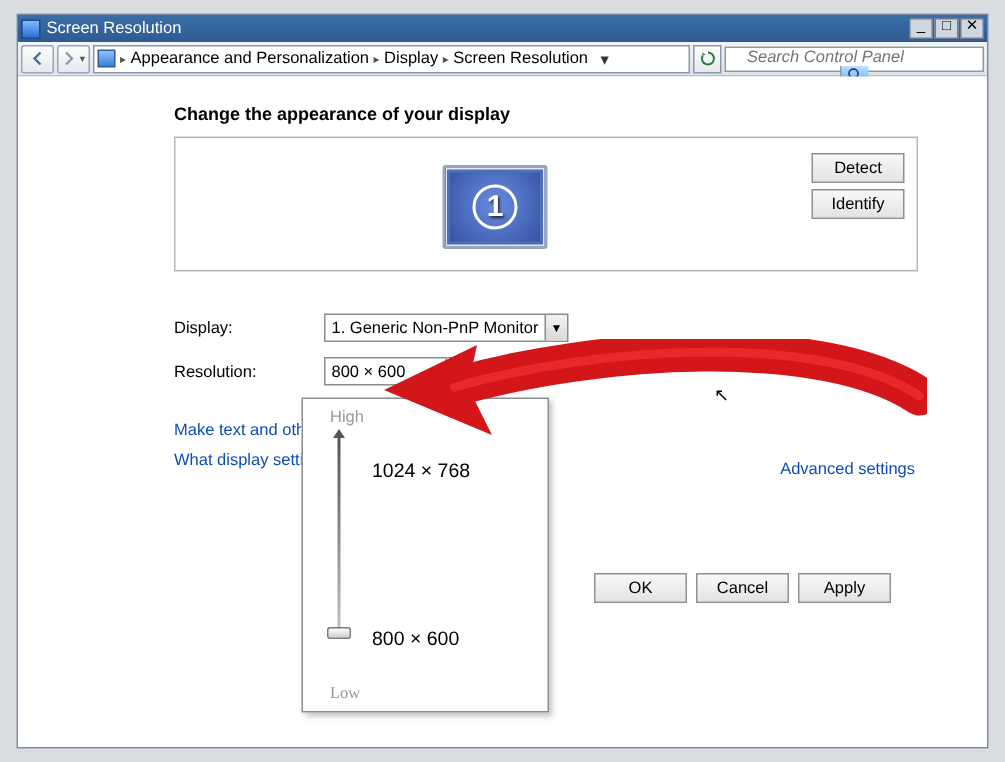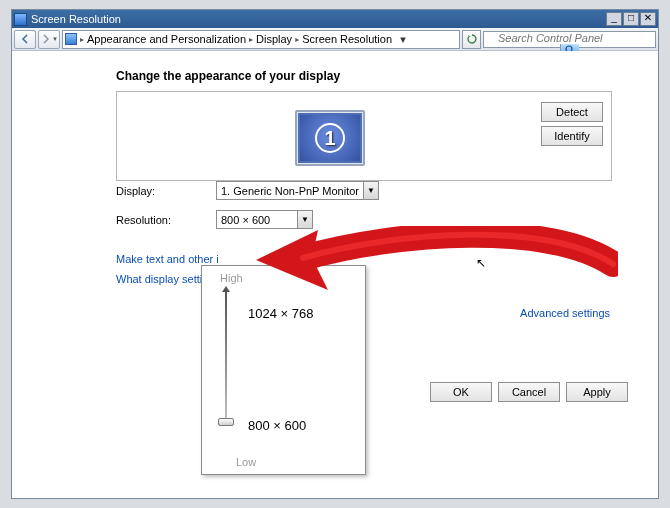--- a/index.html
+++ b/index.html
@@ -23,39 +23,39 @@
   .searchbtn { width: 19px; height: 17px; background: linear-gradient(#bfe0ff,#5fa8ea); border-left: 1px solid #8b98aa; display: flex; align-items: center; justify-content: center; color: #1b4b89; cursor: default; }
   .content { flex: 1; background: #fff; padding: 18px 0 0 0; position: relative; }
   .heading { font-size: 12px; font-weight: bold; margin-left: 104px; margin-bottom: 8px; }
   .monitorbox { margin-left: 104px; width: 496px; height: 90px; border: 1px solid #b7b7b7; background: #fff; position: relative; }
   .monitor { position: absolute; left: 178px; top: 18px; width: 70px; height: 56px; background: #4d6fb3; border: 2px solid #98a5bf; border-radius: 2px; box-shadow: 0 0 0 1px #e3e7ef inset; display: flex; align-items: center; justify-content: center; }
   .monitor-inner { width: 60px; height: 46px; background: radial-gradient(circle at 50% 45%, #6a8de0, #3552a2); display: flex; align-items: center; justify-content: center; }
   .monitor-num { width: 30px; height: 30px; border: 2px solid #fff; border-radius: 50%; color: #fff; font-size: 20px; font-weight: bold; display: flex; align-items: center; justify-content: center; text-shadow: 1px 1px 2px #223; }
   .sidebtn { position: absolute; right: 8px; width: 62px; height: 20px; border: 1px solid #8f8f8f; background: linear-gradient(#f8f8f8,#e3e3e3); font-size: 11px; cursor: default; text-align: center; line-height: 18px; }
   .sidebtn.detect { top: 10px; }
   .sidebtn.identify { top: 34px; }
-  .formrow { margin-left: 104px; margin-top: 0; display: flex; align-items: center; gap: 4px; }
+  .formrow { margin-left: 104px; margin-top: 28px; display: flex; align-items: center; gap: 4px; }
   .formrow .lbl { width: 96px; }
   .combo { height: 19px; border: 1px solid #8c8c8c; background: #fff; display: flex; align-items: center; font-size: 11px; padding-left: 4px; cursor: default; }
   .combo .cdrop { width: 15px; height: 100%; border-left: 1px solid #8c8c8c; background: linear-gradient(#f3f3f3,#d8d8d8); display: flex; align-items: center; justify-content: center; margin-left: auto; font-size: 8px; }
   .warnrow { margin-left: 104px; margin-top: 8px; display: flex; align-items: center; gap: 6px; }
   .warnico { width: 14px; height: 14px; position: relative; }
   .warnico svg { width: 14px; height: 14px; }
   .link { color: #0b4db5; cursor: pointer; }
   .advanced { position: absolute; right: 48px; top: 256px; }
   .bottom-links { margin-left: 104px; margin-top: 24px; display: flex; flex-direction: column; gap: 8px; }
-  .btnrow { position: absolute; right: 30px; bottom: 96px; display: flex; gap: 6px; justify-content: space-between; }
+  .btnrow { position: absolute; right: 64px; bottom: 96px; display: flex; gap: 6px; justify-content: space-between; }
   .btn { width: 62px; height: 20px; border: 1px solid #8f8f8f; background: linear-gradient(#f8f8f8,#e3e3e3); font-size: 11px; cursor: default; text-align: center; line-height: 18px; }
   .dropdown-panel { position: absolute; left: 201px; top: 265px; width: 165px; height: 210px; background: #fff; border: 1px solid #8c8c8c; box-shadow: 2px 2px 4px rgba(0,0,0,.25); padding: 10px 8px 6px 8px; }
   .slider-wrap { position: absolute; left: 19px; top: 26px; height: 132px; width: 10px; }
   .slider-track { position: absolute; left: 4px; top: 0; width: 2px; height: 132px; background: linear-gradient(#555,#c3c3c3); }
   .slider-track::before { content:""; position:absolute; left:-3px; top:0; width:0; height:0; border-left:4px solid transparent; border-right:4px solid transparent; border-bottom:6px solid #555; transform: translateY(-6px); }
   .slider-thumb { position: absolute; left: -3px; bottom: -2px; width: 16px; height: 8px; background: linear-gradient(#fdfdfd,#cfcfcf); border: 1px solid #7a7a7a; border-radius: 2px; }
   .dd-label-high { position: absolute; left: 18px; top: 6px; color: #9a9a9a; font-size: 11px; }
-  .dd-label-low { position: absolute; left: 34px; bottom: 6px; color: #9a9a9a; font-size: 11px; }
+  .dd-label-low { position: absolute; left: 18px; bottom: 6px; color: #9a9a9a; font-size: 11px; font-family: Liberation Serif, serif; }
   .dd-opt { position: absolute; font-size: 13px; }
   .dd-opt.high { left: 46px; top: 40px; }
   .dd-opt.low { left: 46px; top: 152px; }
   .cursor { position: absolute; left: 464px; top: 205px; font-size: 12px; color: #000; pointer-events: none; }
   .red-arrow { position: absolute; left: 248px; top: 226px; width: 370px; height: 90px; pointer-events: none; }
 </style>
 </head>
 <body>
 
 <div class="window">

